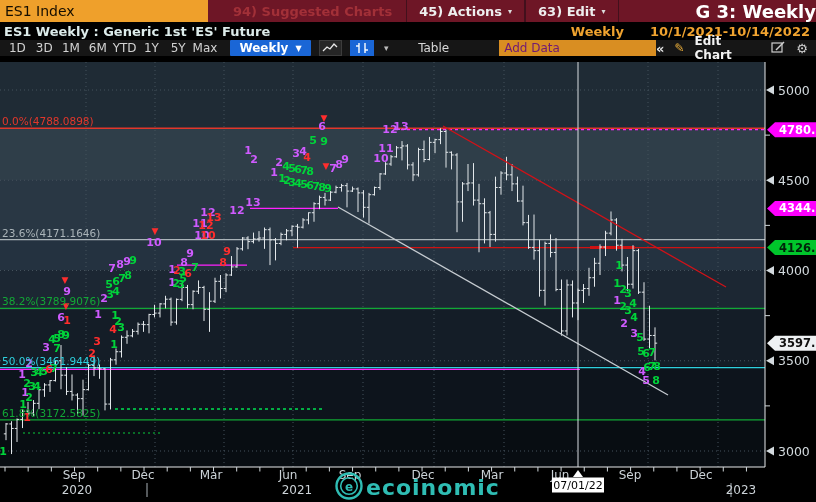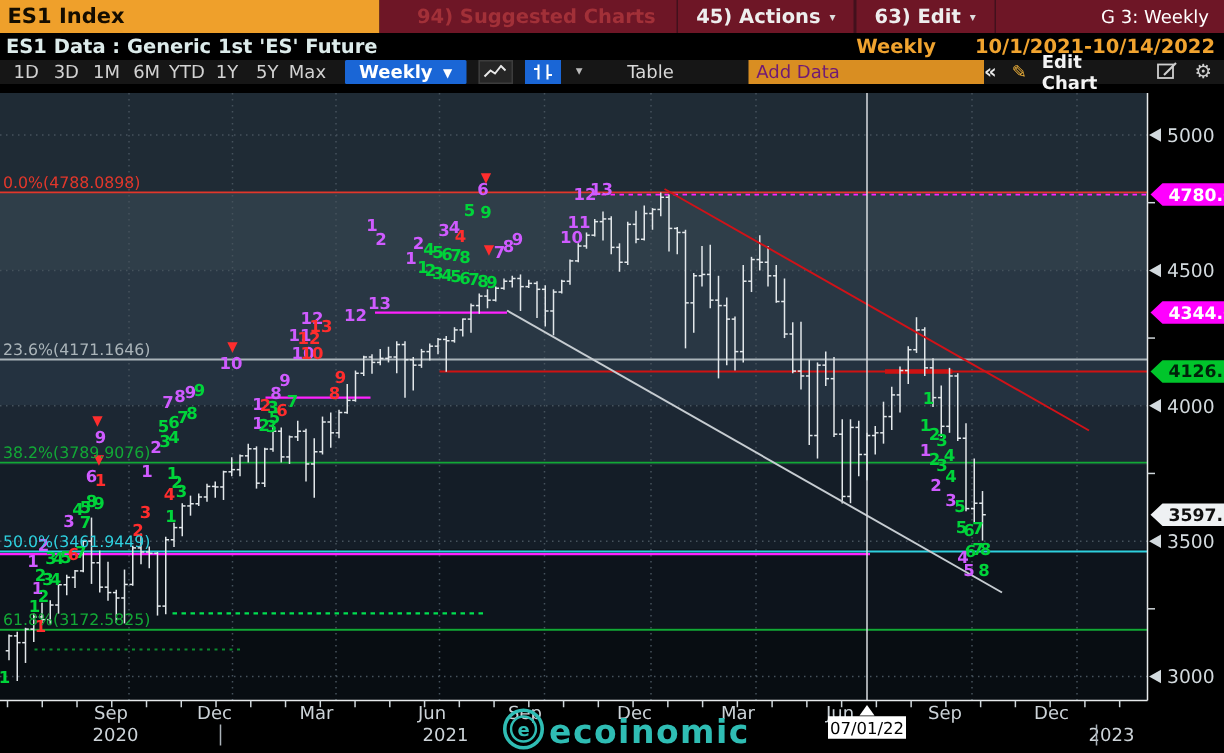--- a/index.html
+++ b/index.html
@@ -2,28 +2,28 @@
 <html><head>
 <meta charset="utf-8">
 <style>
   html,body{margin:0;padding:0;background:#000;}
   #app{position:relative;width:816px;height:502px;overflow:hidden;background:#000;
        font-family:"DejaVu Sans","Liberation Sans",sans-serif;}
   #chart-svg{position:absolute;left:0;top:0;z-index:1;}
   .bars{position:relative;z-index:2;}
   
   .row1{display:flex;align-items:stretch;height:22px;background:#000;}
-  .ticker-box{width:253px;background:#efa02b;color:#140d00;font-size:14px;font-weight:bold;
+  .ticker-box{width:208px;background:#efa02b;color:#140d00;font-size:14px;font-weight:normal;
               display:flex;align-items:center;padding-left:5px;box-sizing:border-box;}
   .menubar{flex:1;background:#6e1626;display:flex;align-items:center;font-size:13px;color:#eee;}
   .menu-dim{color:#a23038;padding:0 14px;font-weight:bold;margin-left:11px;}
   .menu-item{padding:0 12px;border-left:1px solid #42101c;border-right:1px solid #42101c;
              height:100%;display:flex;align-items:center;gap:6px;font-weight:bold;}
   .menu-caret{font-size:8px;color:#ddd;}
-  .panel-name{margin-left:auto;padding-right:10px;font-weight:normal;font-size:12px;color:#fff;}
+  .panel-name{margin-left:auto;padding-right:0;font-weight:bold;font-size:18px;color:#fff;}
   
   .row2{display:flex;align-items:center;height:18px;background:#000;font-size:13px;}
   .sec-desc{color:#dcebea;padding-left:4px;font-weight:bold;}
   .row2-right{margin-left:auto;display:flex;gap:26px;padding-right:6px;color:#f0a32f;font-weight:bold;}
   
   .row3{display:flex;align-items:center;height:16px;background:#161616;font-size:12px;color:#d2d2d2;
         padding-left:4px;box-sizing:border-box;}
   .rng{width:27px;text-align:center;cursor:pointer;}
   .interval-btn{margin-left:12px;background:#1a66d6;color:#fff;font-weight:bold;padding:1px 9px;
                 display:flex;align-items:center;gap:7px;border-radius:1px;}
@@ -692,21 +692,21 @@
         </span>
         <span class="menu-item">
           <span>63) Edit</span>
           <span class="menu-caret">▾</span>
         </span>
         <span class="panel-name">G 3: Weekly</span>
       </div>
     </div>
 
     <div class="row2">
-      <span class="sec-desc">ES1 Data : Generic 1st 'ES' Future</span>
+      <span class="sec-desc">ES1 Weekly : Generic 1st 'ES' Future</span>
       <span class="row2-right">
         <span>Weekly</span>
         <span>10/1/2021-10/14/2022</span>
       </span>
     </div>
 
     <div class="row3">
       <span class="rng">1D</span>
       <span class="rng">3D</span>
       <span class="rng">1M</span>

